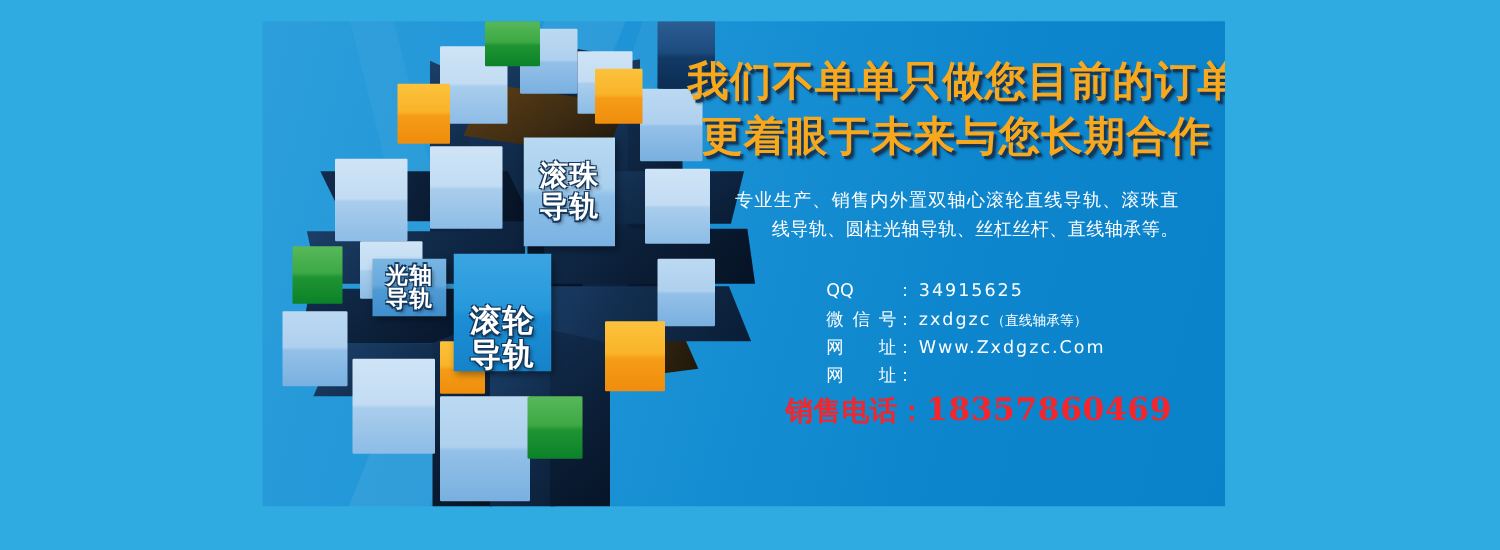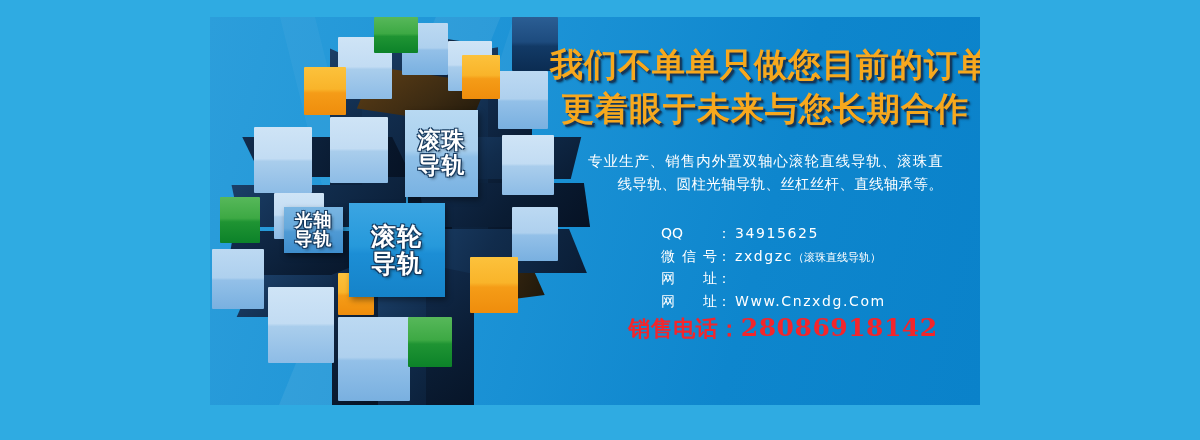--- a/index.html
+++ b/index.html
@@ -27,25 +27,24 @@
   
   .streak {
     position: absolute;
     background: rgba(255,255,255,0.07);
     transform-origin: top left;
   }
 
   
   #art {
     position: absolute;
-    left: 2px;
+    left: 16px;
     top: 0;
     width: 350px;
     height: 388px;
-    font-family: Liberation Serif, serif;
   }
   .cube {
     position: absolute;
     border-radius: 1px;
   }
   
   .lblue  { background: linear-gradient(180deg,#cfe4f6 0%,#c2dcf3 48%,#a9cdec 52%,#8dbce6 100%); }
   .lblue2 { background: linear-gradient(180deg,#bcd9f2 0%,#aed0ee 48%,#93c0e8 52%,#79b0e0 100%); }
   .orange { background: linear-gradient(180deg,#fcc23c 0%,#f9b42a 46%,#f59c17 54%,#ef8d0c 100%); }
   .green  { background: linear-gradient(180deg,#57b85a 0%,#3da944 46%,#1f9433 54%,#0c8229 100%); }
@@ -93,23 +92,24 @@
     left: 193px; top: 93px; width: 73px; height: 87px;
     background: linear-gradient(180deg,#b8d9f2 0%,#a9d0ee 46%,#8fc0e8 54%,#79b2e2 100%);
     font-size: 23px;
   }
   #lc-guangzhou {
     left: 72px; top: 190px; width: 59px; height: 46px;
     background: linear-gradient(180deg,#79b5e2 0%,#66a9dc 46%,#4f9ad4 54%,#3f8ecd 100%);
     font-size: 18px;
   }
   #lc-gunlun {
-    left: 137px; top: 186px; width: 96px; height: 94px;
+    left: 137px; top: 186px; width: 78px; height: 94px;
     background: linear-gradient(180deg,#3ba5e2 0%,#2699db 46%,#1c8ed5 54%,#1583c9 100%);
     font-size: 25px;
+    justify-content: flex-end;
   }
   #lc-sigang {
     left: 222px; top: 193px; width: 59px; height: 62px;
     background: linear-gradient(180deg,#d6b4db 0%,#c9a3d0 46%,#bd90c5 54%,#b07fb9 100%);
     font-size: 18px;
   }
 
   
   #content {
     position: absolute;
@@ -287,33 +287,33 @@
       <div class="crow">
         <span class="clabel">QQ</span>
         <span class="ccolon">：</span>
         <span class="cvalue">34915625</span>
       </div>
 
       <div class="crow">
         <span class="clabel">微信号</span>
         <span class="ccolon">：</span>
         <span class="cvalue">zxdgzc</span>
-        <span class="cnote">（滚珠直线导轨）</span>
+        <span class="cnote">（直线轴承等）</span>
+      </div>
+
+      <div class="crow">
+        <span class="clabel">网址</span>
+        <span class="ccolon">：</span>
+        <span class="cvalue">Www.Zxdgzc.Com</span>
       </div>
 
       <div class="crow">
         <span class="clabel">网址</span>
         <span class="ccolon">：</span>
       </div>
-
-      <div class="crow">
-        <span class="clabel">网址</span>
-        <span class="ccolon">：</span>
-        <span class="cvalue">Www.Cnzxdg.Com</span>
-      </div>
     </div>
 
     <div id="phone">
-      <span class="p-label">销售电话：</span><span class="p-num">28086918142</span>
+      <span class="p-label">销售电话：</span><span class="p-num">18357860469</span>
     </div>
 
   </div>
 </div>
 
 </body></html>

